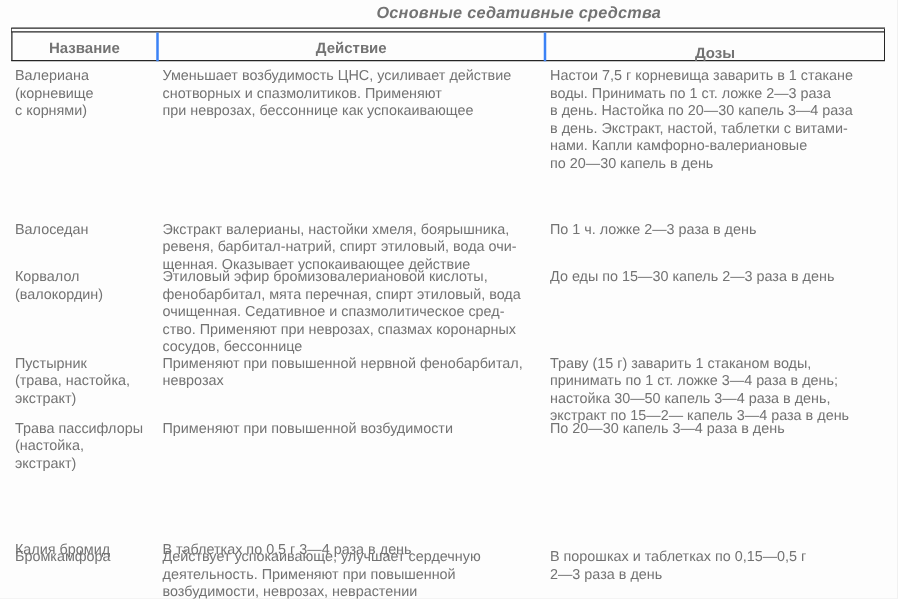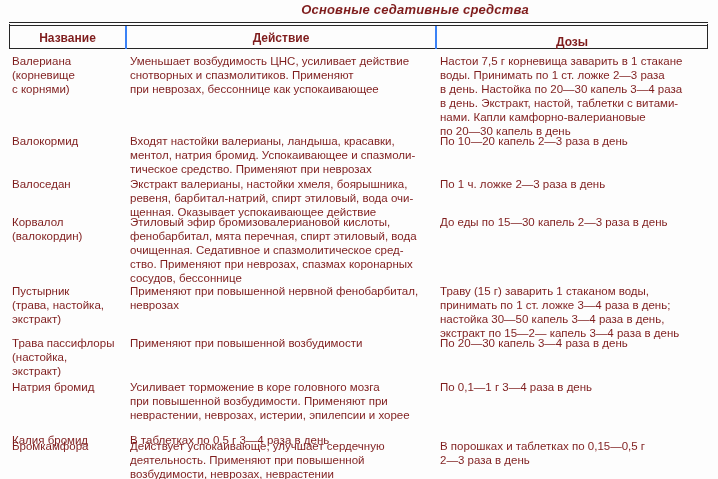--- a/index.html
+++ b/index.html
@@ -6,21 +6,21 @@
     margin: 0;
     padding: 0;
     background: #e8e8e8;
   }
   .page {
     position: relative;
     width: 718px;
     height: 479px;
     background: #fdfdfd;
     font-family: "Liberation Sans", sans-serif;
-    color: #7f1d1d;
+    color: #737373;
     overflow: hidden;
   }
   .title {
     position: absolute;
     top: 2px;
     left: 0;
     width: 718px;
     padding-left: 112px;
     box-sizing: border-box;
     text-align: center;
@@ -89,27 +89,20 @@
 снотворных и спазмолитиков. Применяют
 при неврозах, бессоннице как успокаивающее</div>
     <div class="cell">Настои 7,5 г корневища заварить в 1 стакане
 воды. Принимать по 1 ст. ложке 2—3 раза
 в день. Настойка по 20—30 капель 3—4 раза
 в день. Экстракт, настой, таблетки с витами-
 нами. Капли камфорно-валериановые
 по 20—30 капель в день</div>
   </div>
 
-  <div class="trow" style="top:134px">
-    <div class="cell">Валокормид</div>
-    <div class="cell">Входят настойки валерианы, ландыша, красавки,
-ментол, натрия бромид. Успокаивающее и спазмоли-
-тическое средство. Применяют при неврозах</div>
-    <div class="cell">По 10—20 капель 2—3 раза в день</div>
-  </div>
 
   <div class="trow" style="top:177px">
     <div class="cell">Валоседан</div>
     <div class="cell">Экстракт валерианы, настойки хмеля, боярышника,
 ревеня, барбитал-натрий, спирт этиловый, вода очи-
 щенная. Оказывает успокаивающее действие</div>
     <div class="cell">По 1 ч. ложке 2—3 раза в день</div>
   </div>
 
   <div class="trow" style="top:215px">
@@ -136,27 +129,20 @@
   </div>
 
   <div class="trow" style="top:336px">
     <div class="cell">Трава пассифлоры
 (настойка,
 экстракт)</div>
     <div class="cell">Применяют при повышенной возбудимости</div>
     <div class="cell">По 20—30 капель 3—4 раза в день</div>
   </div>
 
-  <div class="trow" style="top:380px">
-    <div class="cell">Натрия бромид</div>
-    <div class="cell">Усиливает торможение в коре головного мозга
-при повышенной возбудимости. Применяют при
-неврастении, неврозах, истерии, эпилепсии и хорее</div>
-    <div class="cell">По 0,1—1 г 3—4 раза в день</div>
-  </div>
 
   <div class="trow" style="top:433px">
     <div class="cell">Калия бромид</div>
     <div class="cell">В таблетках по 0,5 г 3—4 раза в день</div>
   </div>
 
   <div class="trow" style="top:439px">
     <div class="cell">Бромкамфора</div>
     <div class="cell">Действует успокаивающе, улучшает сердечную
 деятельность. Применяют при повышенной

